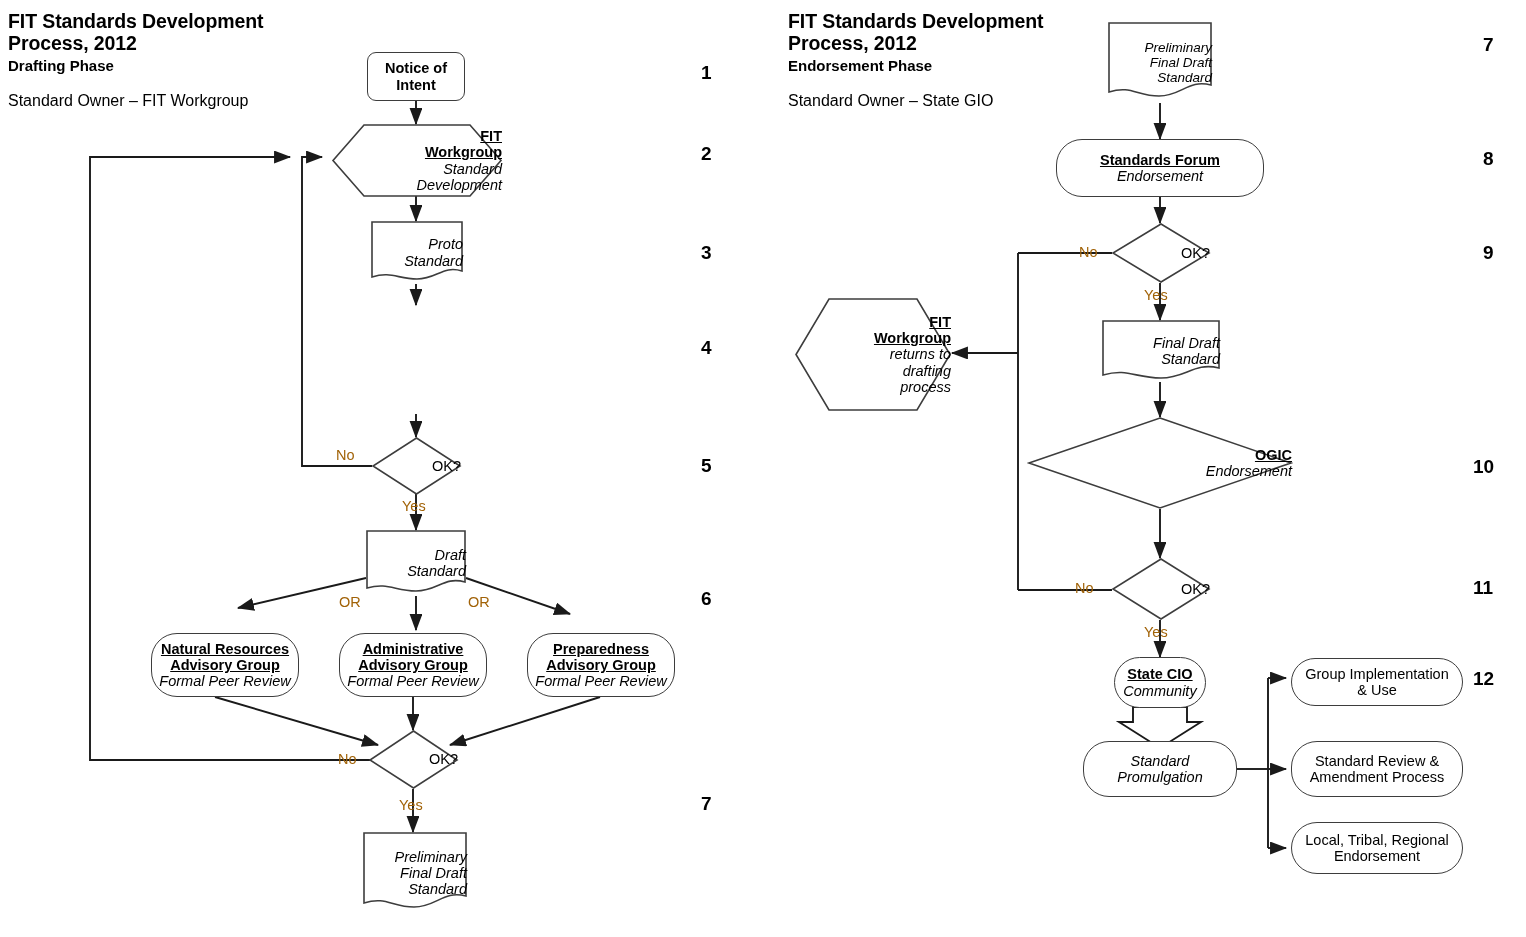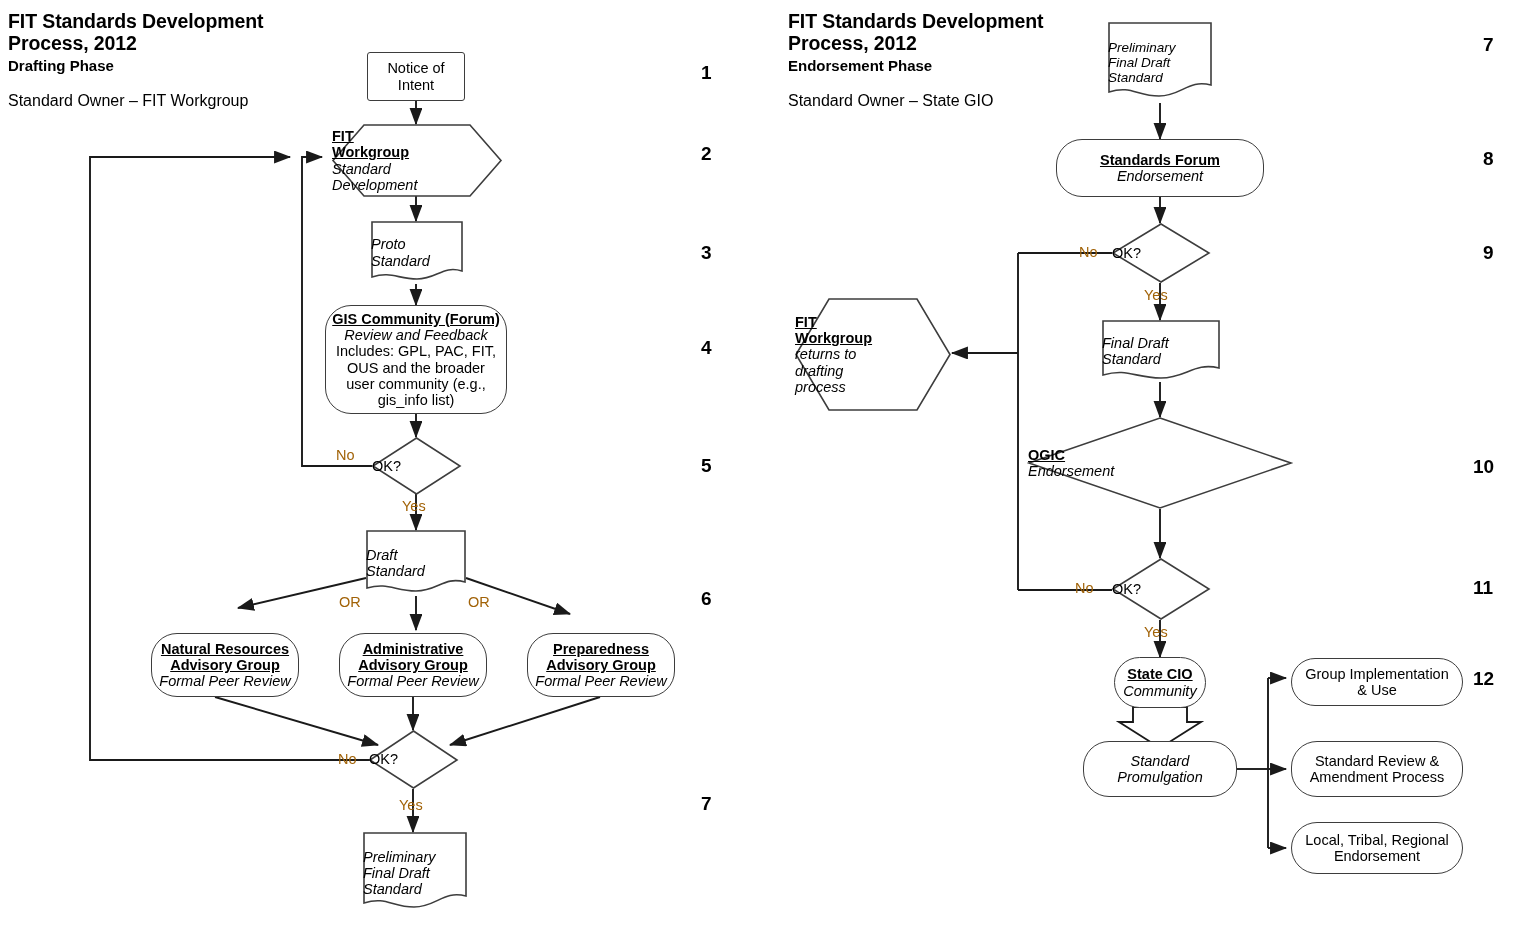--- a/index.html
+++ b/index.html
@@ -39,21 +39,22 @@
     line-height: 1.12;
     font-size: 14.5px;
     border-radius: 26px;
   }
   
   .box {
     border: 1.6px solid #3d3d3d;
     background: #fff;
   }
   .box.rounded {
-    border-radius: 3px;
+    border-radius: 9px;
+    font-weight: bold;
   }
   .ln { display: block; }
   .ln.b { font-weight: bold; text-decoration: underline; }
   .ln.i { font-style: italic; }
 
   
   .title-block {
     position: absolute;
   }
   .title-block .t1 {
@@ -96,21 +97,21 @@
     position: absolute;
     left: 0; top: 0;
     overflow: visible;
   }
   .shape-wrap > .txt {
     position: absolute;
     left: 0; top: 0;
     width: 100%; height: 100%;
     display: flex;
     flex-direction: column;
-    align-items: flex-start;
+    align-items: flex-end;
     justify-content: center;
     text-align: center;
     line-height: 1.12;
     font-size: 14.5px;
   }
   .diamond-txt { font-size: 14.5px; }
 </style>
 </head>
 <body>
 
@@ -214,28 +215,20 @@
   <div class="shape-wrap" style="left:371px; top:221px; width:92px; height:63px;">
     <svg width="92" height="63" viewBox="0 0 92 63">
       <path d="M1,1 L91,1 L91,50 C72,44 66,58 46,58 C27,58 20,50 1,56 Z" fill="#fff" stroke="#3d3d3d" stroke-width="1.6"></path>
     </svg>
     <div class="txt" style="padding-bottom:10px;">
       <span class="ln i">Proto</span>
       <span class="ln i">Standard</span>
     </div>
   </div>
 
-  <div class="node box" style="left:325px; top:305px; width:182px; height:109px;">
-    <span class="ln b">GIS Community (Forum)</span>
-    <span class="ln i">Review and Feedback</span>
-    <span class="ln">Includes: GPL, PAC, FIT,</span>
-    <span class="ln">OUS and the broader</span>
-    <span class="ln">user community (e.g.,</span>
-    <span class="ln">gis_info list)</span>
-  </div>
 
   <div class="shape-wrap" style="left:372px; top:437px; width:89px; height:58px;">
     <svg width="89" height="58" viewBox="0 0 89 58">
       <polygon points="44.5,1 88,29 44.5,57 1,29" fill="#fff" stroke="#3d3d3d" stroke-width="1.6"></polygon>
     </svg>
     <div class="txt">
       <span class="ln diamond-txt">OK?</span>
     </div>
   </div>
   <div class="edge-label" style="left:336px; top:447px;">No</div>

